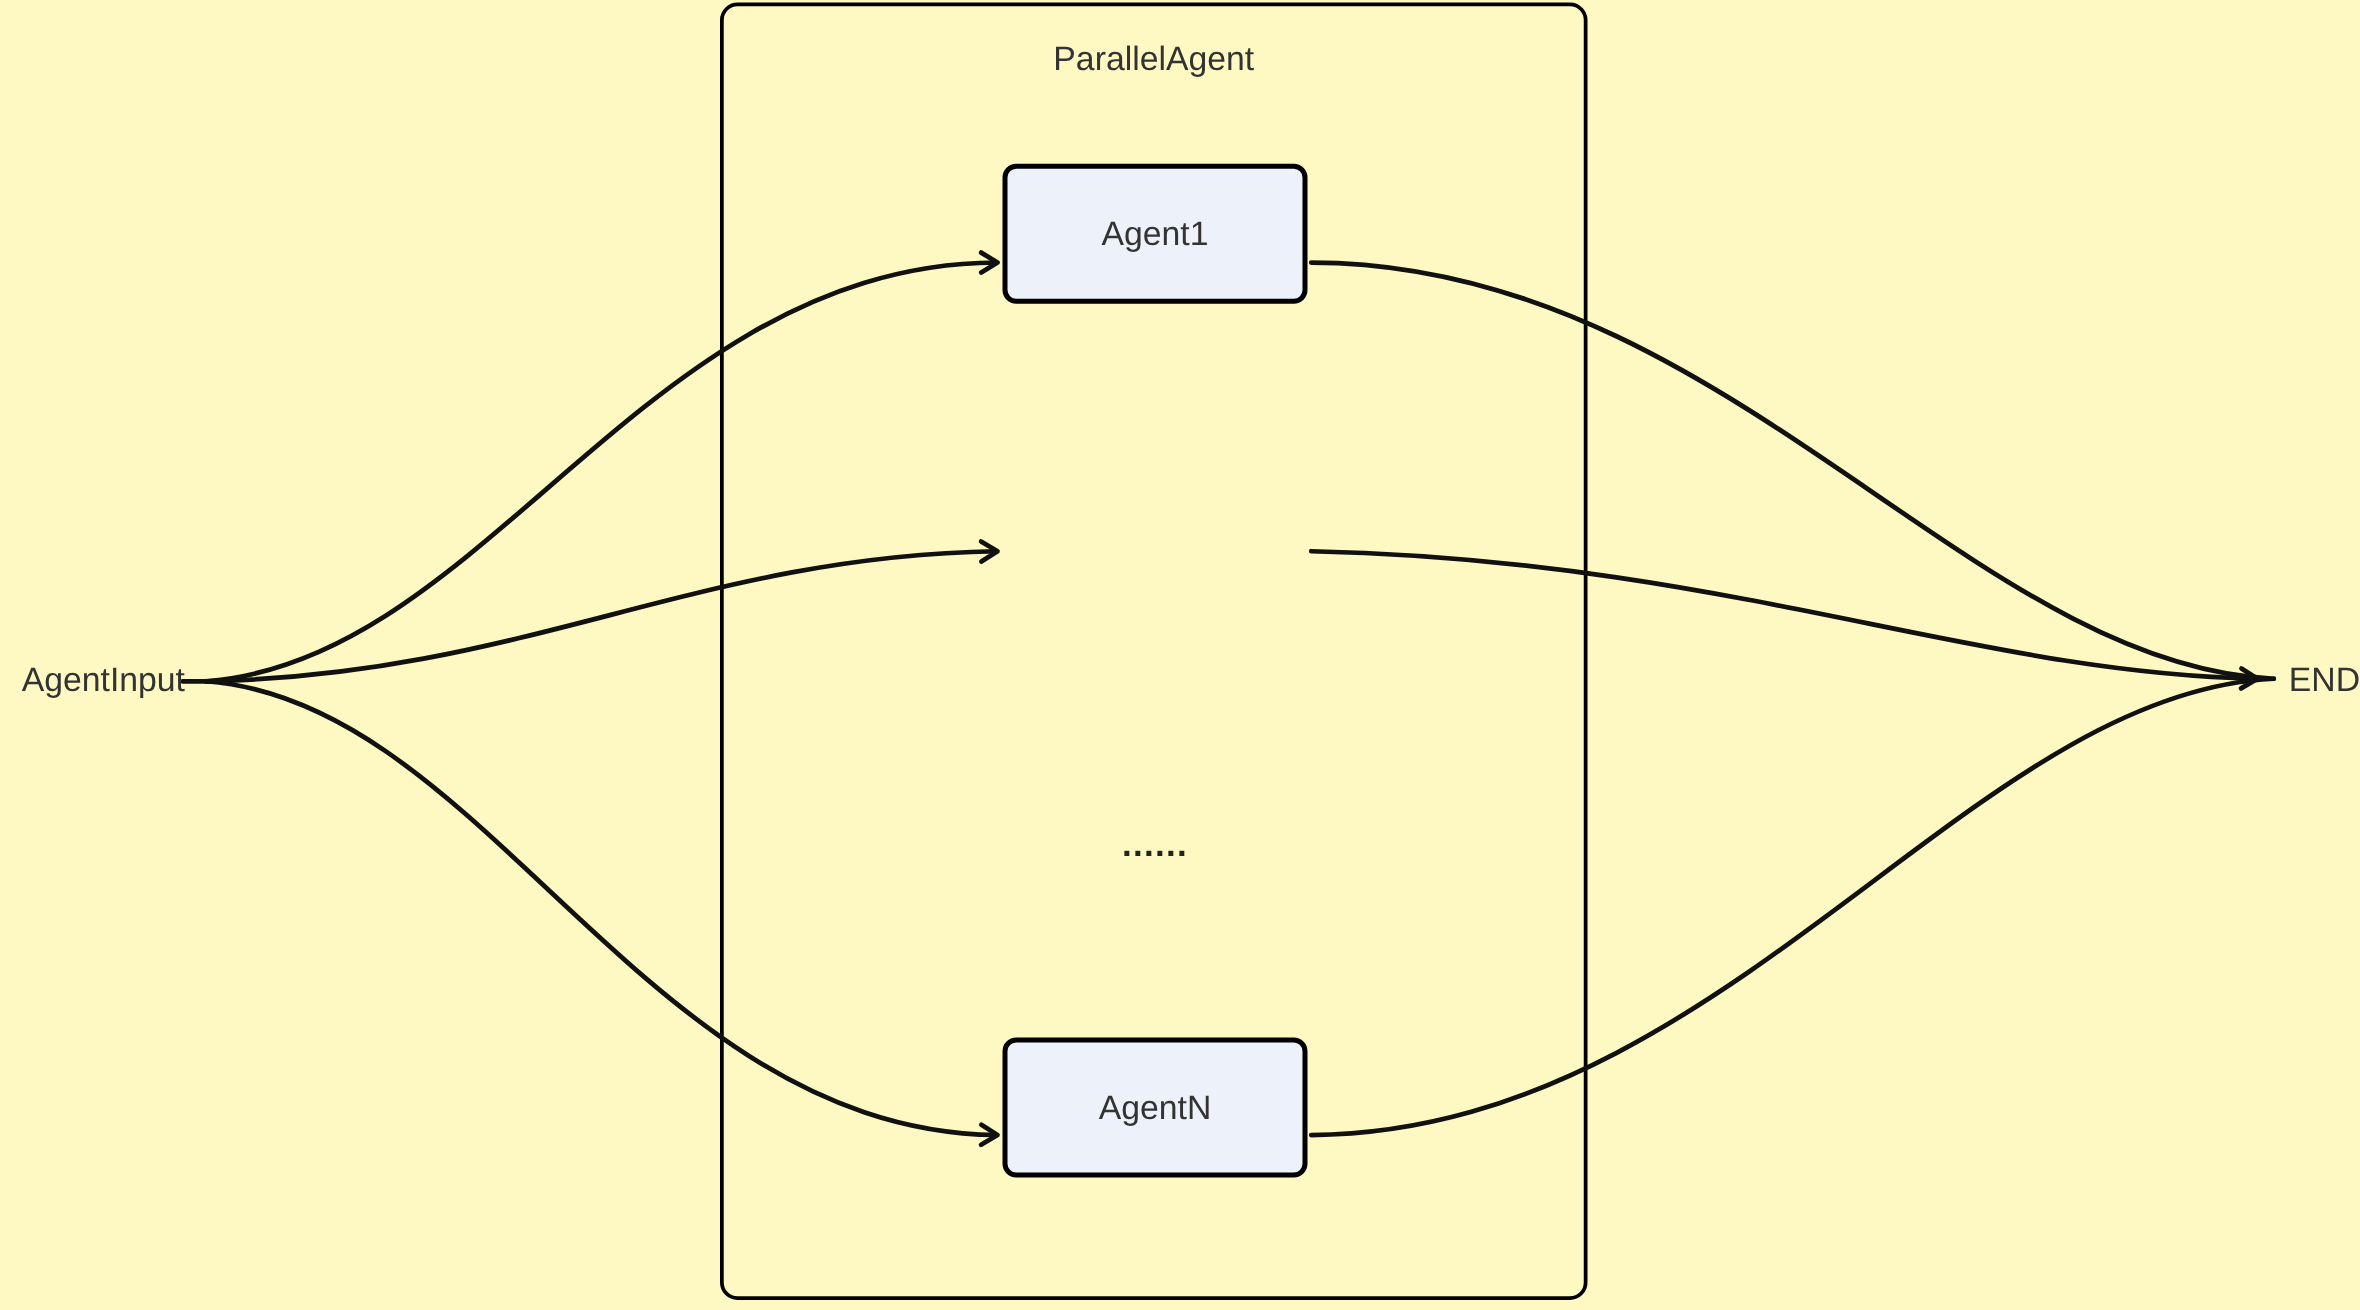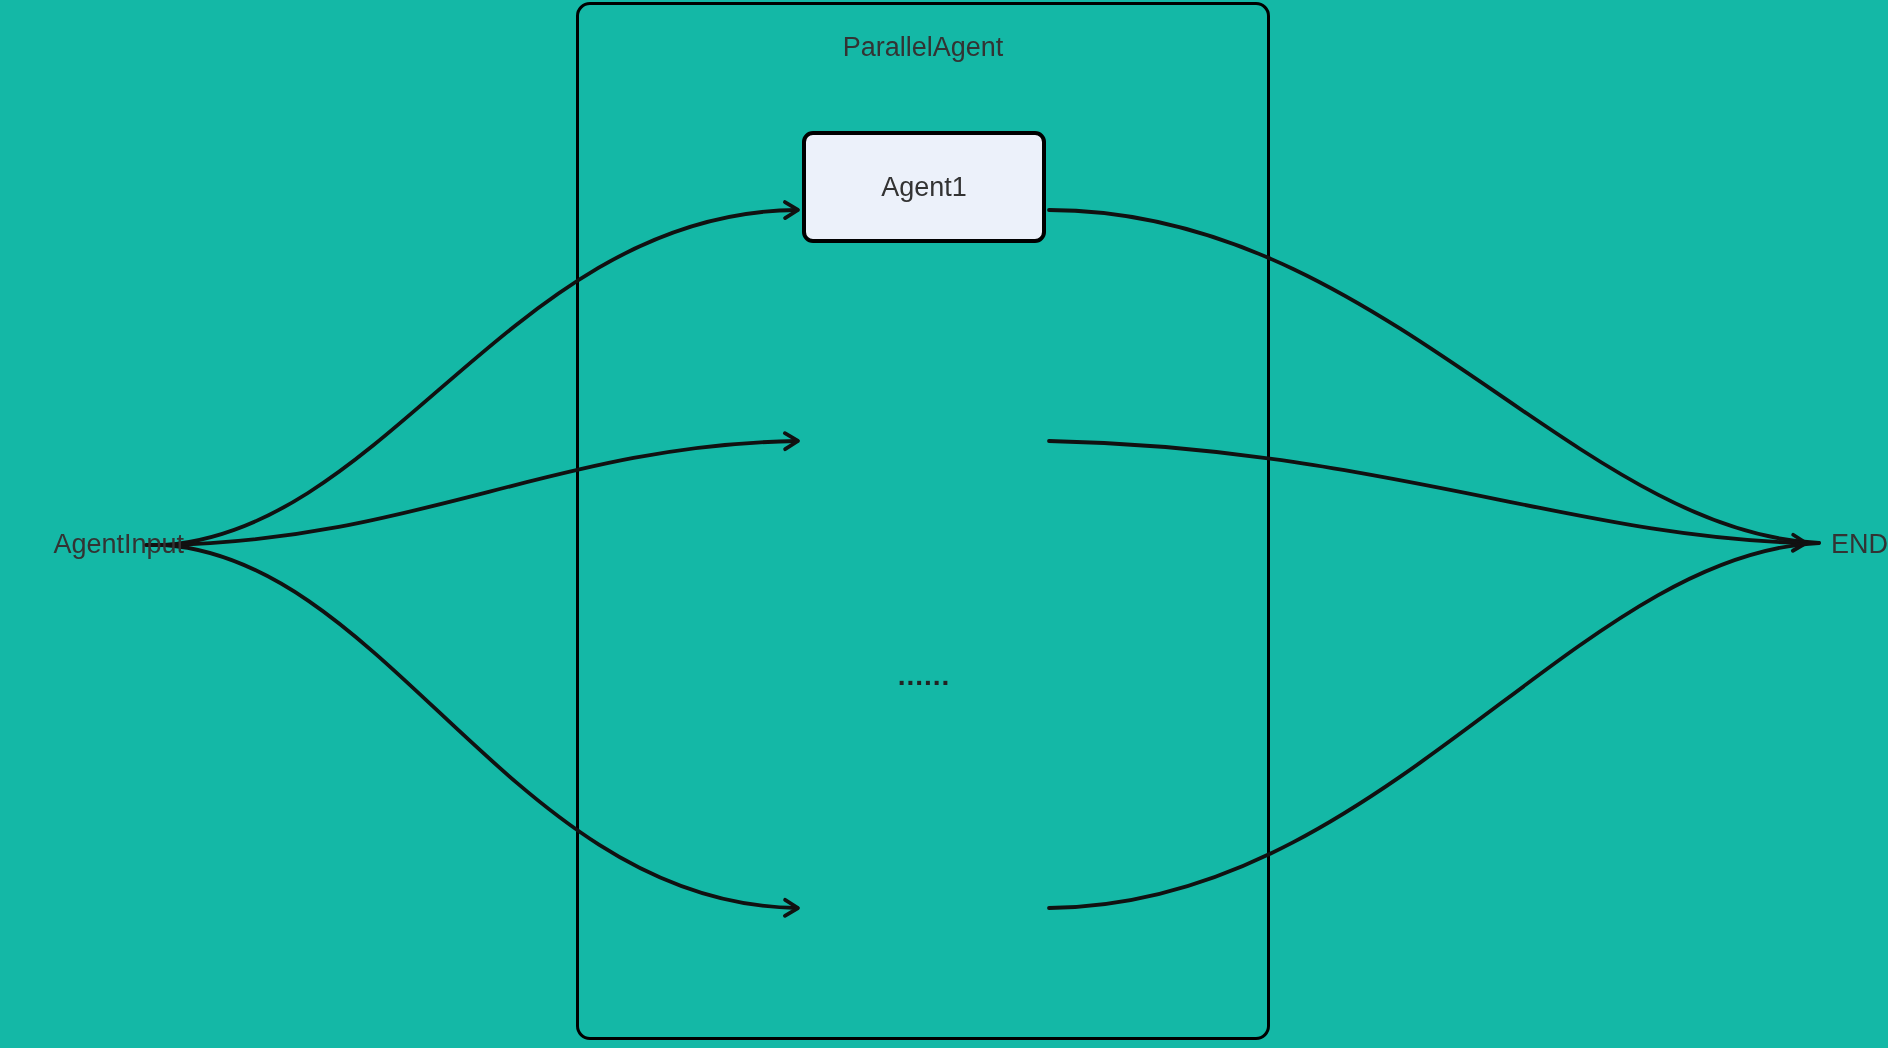--- a/index.html
+++ b/index.html
@@ -4,21 +4,21 @@
 <style>
   html, body {
     margin: 0;
     padding: 0;
     background: #ffffff;
   }
   #canvas {
     position: relative;
     width: 1888px;
     height: 1048px;
-    background: #14b8a6;
+    background: #fef9c3;
     overflow: hidden;
     font-family: "Liberation Sans", "DejaVu Sans", sans-serif;
     color: #333333;
   }
   
   .group-box {
     position: absolute;
     left: 576px;
     top: 2px;
     width: 694px;
@@ -86,21 +86,20 @@
     font-size: 27px;
     line-height: 32px;
     color: #333333;
     white-space: nowrap;
     z-index: 4;
   }
   #label-input {
     left: 0px;
     width: 148px;
     text-align: right;
-    padding-left: 36px;
   }
   #label-end {
     left: 1831px;
     width: 57px;
     text-align: center;
   }
 </style>
 </head>
 <body>
 
@@ -123,17 +122,20 @@
       <path d="M 1049 210 C 1380 210, 1575 532, 1819 543"></path>
       <path d="M 1049 441 C 1380 448, 1575 538, 1805 543" marker-end="url(#arrowhead)"></path>
       <path d="M 1049 908 C 1380 906, 1575 554, 1819 543"></path>
     </g>
   </svg>
 
   <div class="node" id="node-agent1">
     <span>Agent1</span>
   </div>
   <div class="ellipsis-label">......</div>
+  <div class="node" id="node-agentn">
+    <span>AgentN</span>
+  </div>
 
   <div class="side-label" id="label-input">AgentInput</div>
   <div class="side-label" id="label-end">END</div>
 
 </div>
 
 </body></html>

